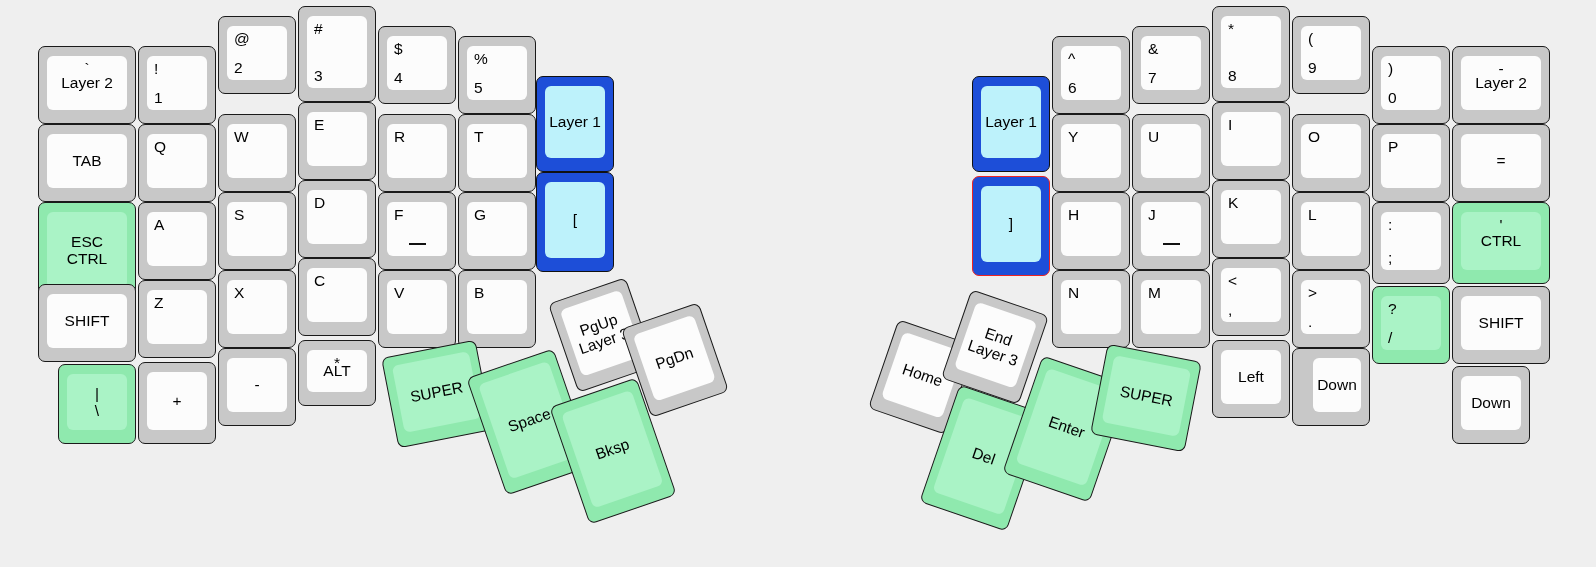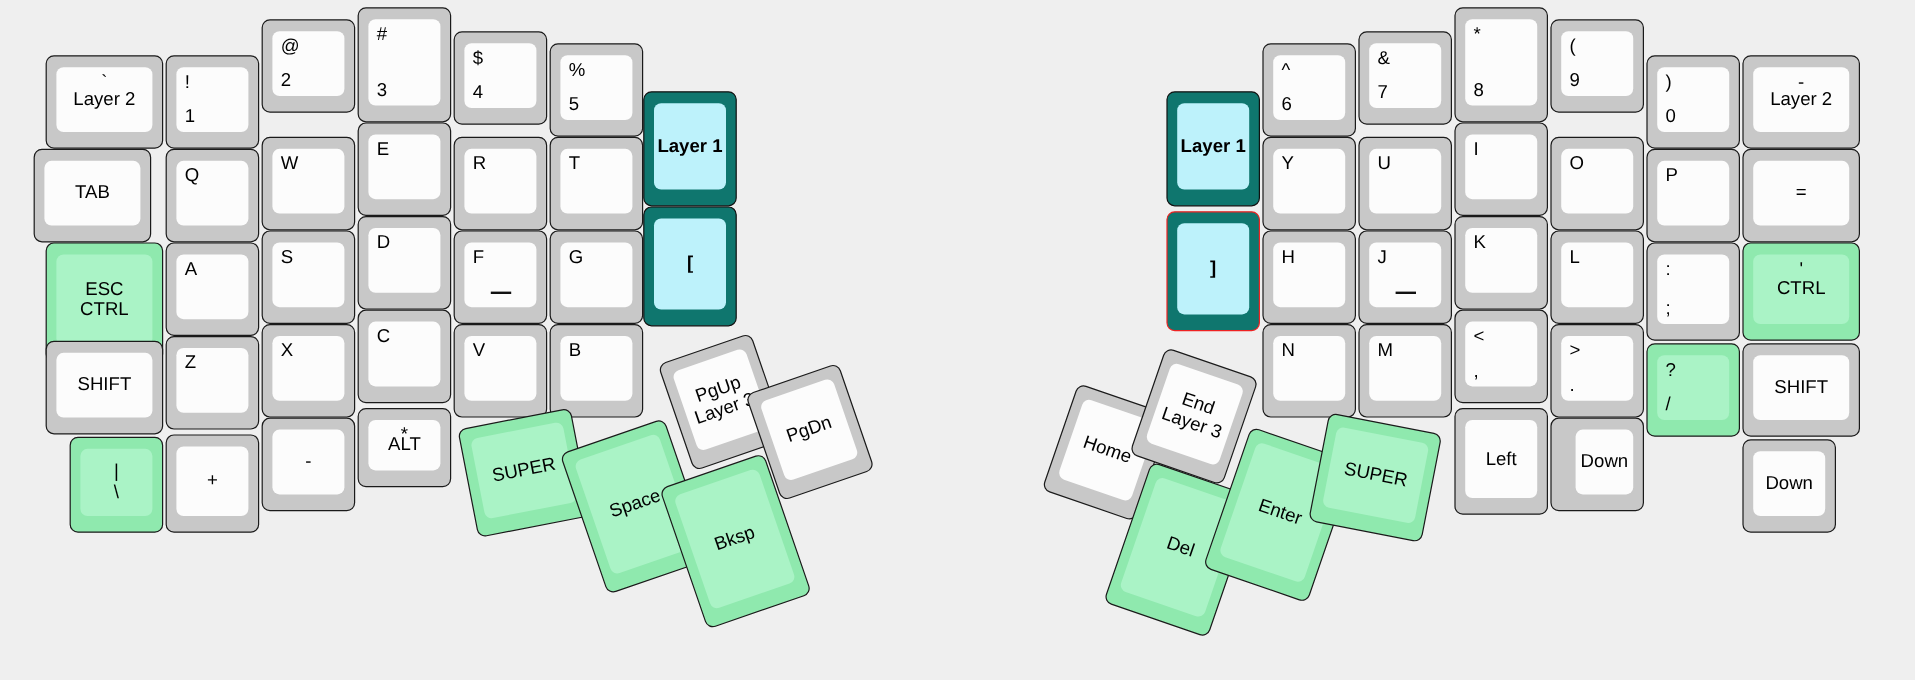--- a/index.html
+++ b/index.html
@@ -27,21 +27,21 @@
     width:100%;height:100%;
     box-sizing:border-box;
     background:#fcfcfc;
     border-radius:6px;
     overflow:hidden;
   }
 
   
   .key.green          {background:#8fe9ae;}
   .key.green  .cap    {background:#aaf3c6;}
-  .key.cyan           {background:#0f766e;border-color:#111;font-weight:bold;}
+  .key.cyan           {background:#1d4ed8;border-color:#111;}
   .key.cyan   .cap    {background:#bdf2fb;}
   .key.cyan.sel       {border-color:#ef2222;}
 
   
   .lbl{
     position:absolute;
     left:0;right:0;
     text-align:center;
     color:#000;
     font-size:15.5px;
@@ -67,21 +67,21 @@
 </head>
 <body>
 
 <div id="board">
     <div class="key" style="left: 38px; top: 46px; width: 98px; height: 78px;">
       <div class="cap">
         <div class="lbl top">`</div>
         <div class="lbl ctr">Layer 2</div>
       </div>
     </div>
-    <div class="key" style="left: 28px; top: 124px; width: 98px; height: 78px;">
+    <div class="key" style="left: 38px; top: 124px; width: 98px; height: 78px;">
       <div class="cap">
         <div class="lbl ctr">TAB</div>
       </div>
     </div>
     <div class="key green" style="left: 38px; top: 202px; width: 98px; height: 100px;">
       <div class="cap">
         <div class="lbl ctr">ESC
 CTRL</div>
       </div>
     </div>
@@ -322,21 +322,21 @@
       <div class="cap">
         <div class="lbl tl">K</div>
       </div>
     </div>
     <div class="key" style="left: 1212px; top: 258px; width: 78px; height: 78px;">
       <div class="cap">
         <div class="lbl tl">&lt;</div>
         <div class="lbl bl">,</div>
       </div>
     </div>
-    <div class="key" style="left: 1212px; top: 340px; width: 78px; height: 89px;">
+    <div class="key" style="left: 1212px; top: 340px; width: 78px; height: 78px;">
       <div class="cap">
         <div class="lbl ctr">Left</div>
       </div>
     </div>
     <div class="key" style="left: 1292px; top: 16px; width: 78px; height: 78px;">
       <div class="cap">
         <div class="lbl tl">(</div>
         <div class="lbl bl">9</div>
       </div>
     </div>

